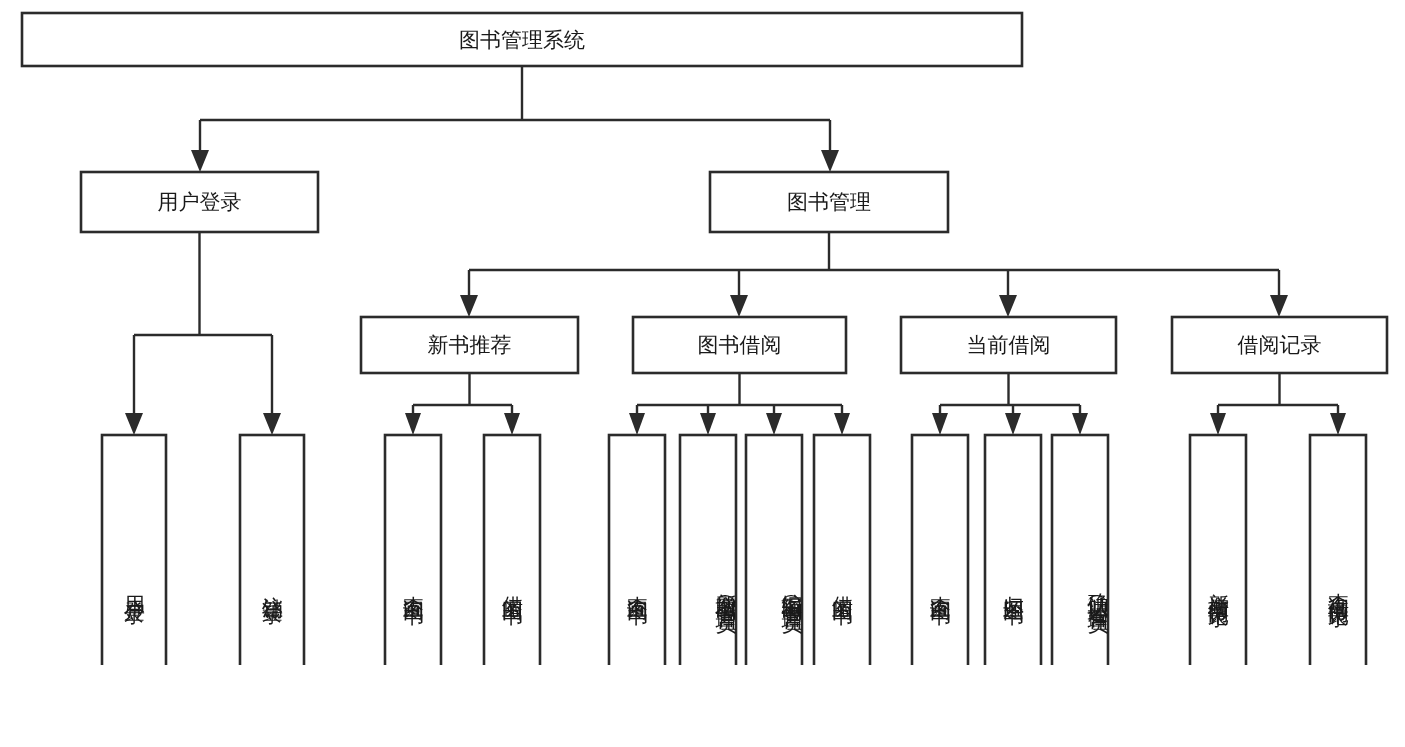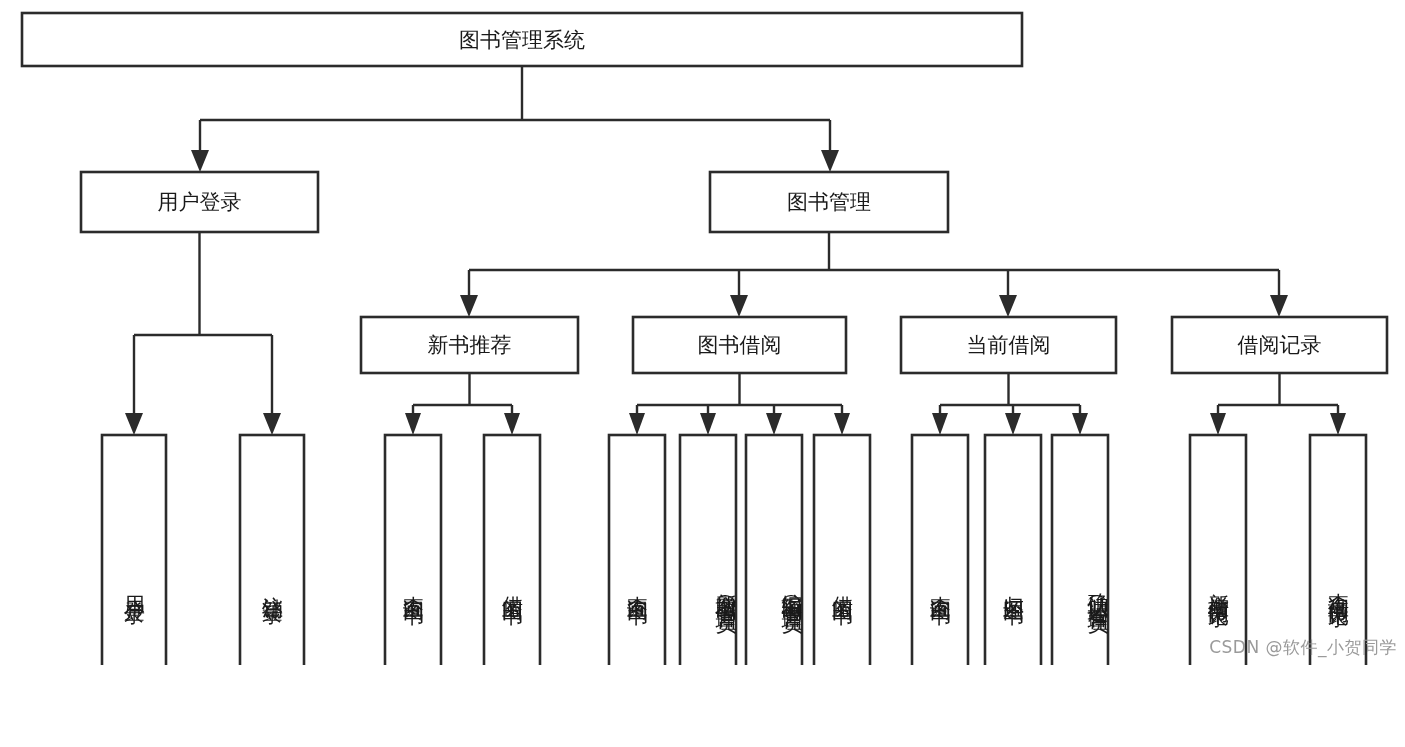--- a/index.html
+++ b/index.html
@@ -200,15 +200,14 @@
   <div class="node-label-v" style="left:912px; top:435px; width:56px; height:300px;">查询图书</div>
 
   <div class="node-label-v" style="left:985px; top:435px; width:56px; height:300px;">归还图书</div>
 
   <div class="node-label-v" style="left:1052px; top:435px; width:56px; height:300px; align-items:flex-start; padding-top:8px; box-sizing:border-box;">确认归还（管理员）</div>
 
   <div class="node-label-v" style="left:1190px; top:435px; width:56px; height:300px;">新增借阅记录</div>
 
   <div class="node-label-v" style="left:1310px; top:435px; width:56px; height:300px;">查询借阅记录</div>
 
-  <div class="watermark">CSDN @软件_小贺同学</div>
 
 </div>
 
 </body></html>

